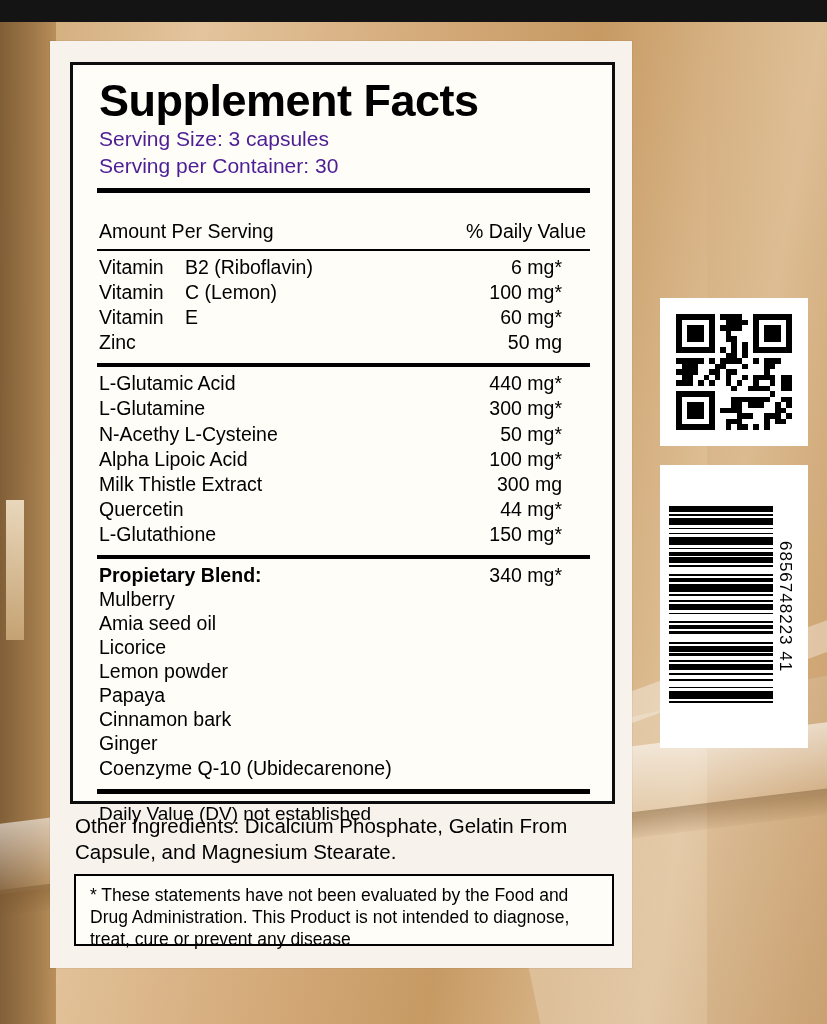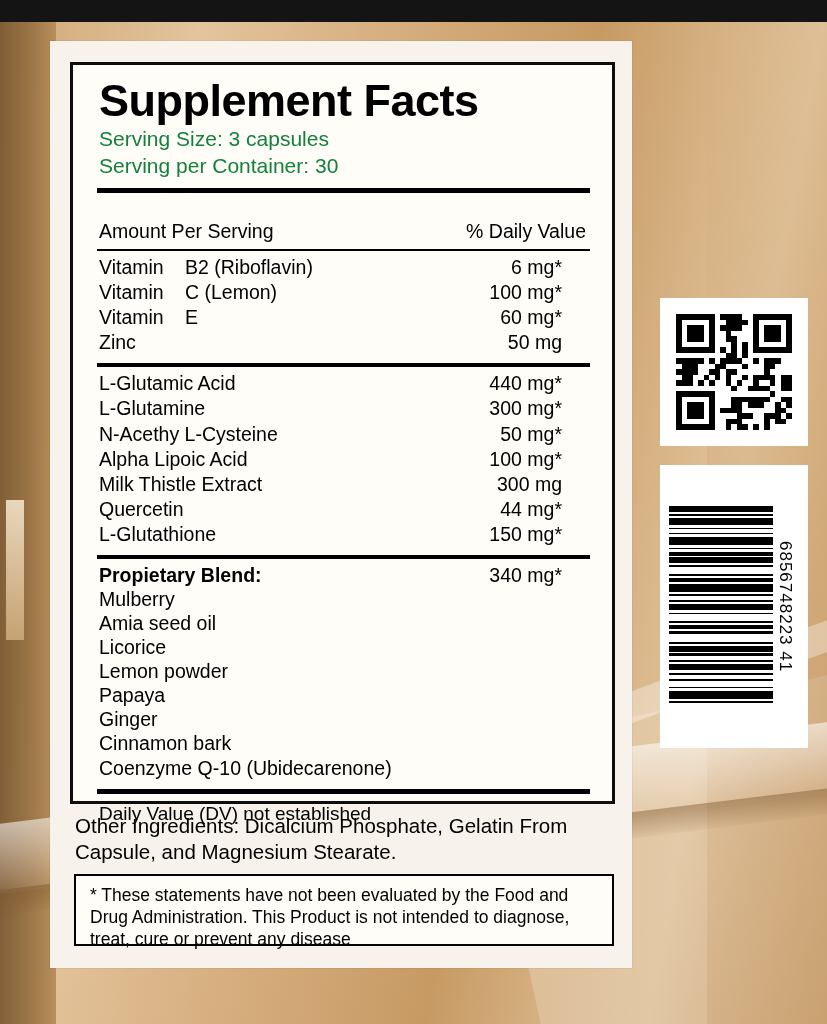--- a/index.html
+++ b/index.html
@@ -81,21 +81,21 @@
     font-size: 45px;
     font-weight: 700;
     letter-spacing: -.5px;
     line-height: 1.05;
     margin: 4px 0 2px 2px;
     color: #000;
   }
   .sf-serving {
     font-size: 21px;
     line-height: 1.28;
-    color: #15803d;
+    color: #4c1d95;
     margin-left: 2px;
   }
   .rule-thick {
     border-top: 5px solid #000;
     margin: 8px 0 0 0;
   }
   .rule-thin {
     border-top: 2px solid #000;
     margin: 3px 0 0 0;
   }
@@ -307,24 +307,24 @@
       <div class="item-row">
           <span class="item-name">Licorice</span>
         </div>
       <div class="item-row">
           <span class="item-name">Lemon powder</span>
         </div>
       <div class="item-row">
           <span class="item-name">Papaya</span>
         </div>
       <div class="item-row">
+          <span class="item-name">Cinnamon bark</span>
+        </div>
+      <div class="item-row">
           <span class="item-name">Ginger</span>
-        </div>
-      <div class="item-row">
-          <span class="item-name">Cinnamon bark</span>
         </div>
       <div class="item-row">
           <span class="item-name">Coenzyme Q-10 (Ubidecarenone)</span>
         </div>
     </div>
 
     <div class="rule-bottom"></div>
 
     <div class="footnote-dv">Daily Value (DV) not established</div>
   </div>

